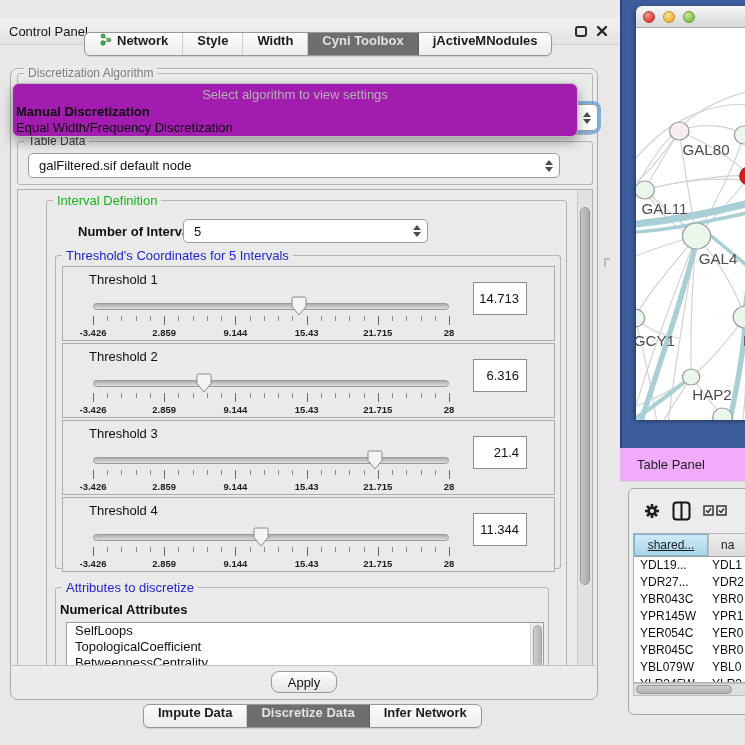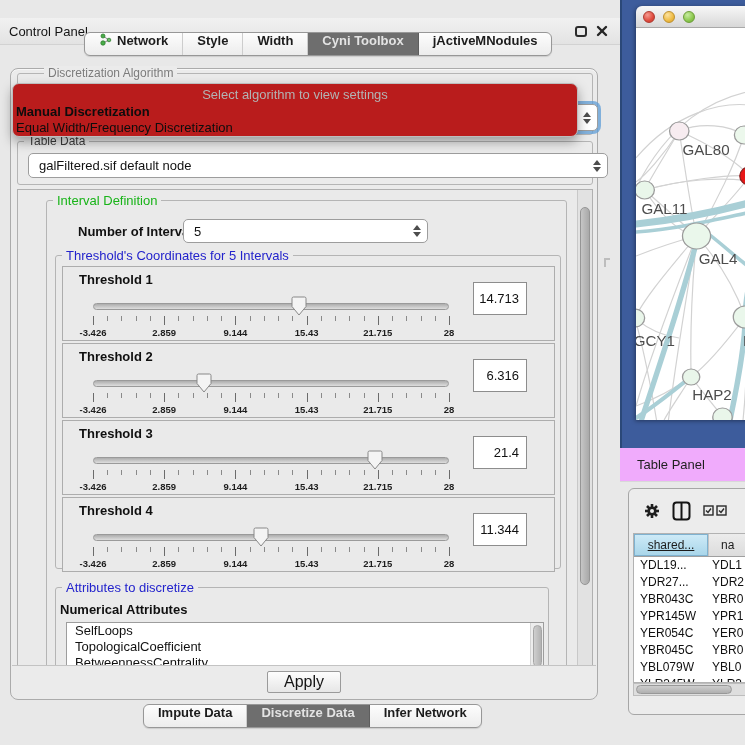--- a/index.html
+++ b/index.html
@@ -26,65 +26,65 @@
   .tab:last-child { border-right:none; }
   .tab.selected { background:#6e6e6e; color:#e3e3e3; border-right-color:#5e5e5e; }
 
   .outer-panel { position:absolute; left:10px; top:68px; width:588px; height:632px;
     border:1px solid #ababab; border-radius:8px; background:#ebebeb;
     box-shadow:inset 0 1px 0 #f7f7f7; }
 
   .group { position:absolute; border:1px solid #b5b5b5; border-radius:3px; }
   .legend { position:absolute; top:-8px; left:6px; background:#ebebeb; padding:0 4px;
     font-size:12px; color:#3c3c3c; white-space:nowrap; }
-  .legend.gray { color:#7c7c7c;margin-left:20px; }
+  .legend.gray { color:#7c7c7c; }
   .legend.green { color:#18b418; font-size:13px; }
   .legend.blue { color:#2323cc; font-size:13px; }
   .on-scroll { background:#eaeaea; }
 
   .combo { position:absolute; background:#fff; border:1px solid #9d9d9d; border-radius:5px;
     display:flex; align-items:center; font-size:13px; color:#111; }
   .combo .val { margin-left:10px; flex:1; overflow:hidden; white-space:nowrap; }
   .spinner { width:20px; display:flex; flex-direction:column; align-items:center; gap:2px; }
   .arr-up { width:0; height:0; border-left:4px solid transparent; border-right:4px solid transparent; border-bottom:5px solid #4d4d4d; }
   .arr-dn { width:0; height:0; border-left:4px solid transparent; border-right:4px solid transparent; border-top:5px solid #4d4d4d; }
 
   
   .algo-group { left:6px; top:4px; width:576px; height:62px; }
   .algo-combo { left:14px; top:30px; width:566px; height:27px;
     box-shadow:0 0 0 3px rgba(95,158,215,.75); }
 
   
   .popup { position:absolute; left:12px; top:83px; width:566px; height:54px; z-index:40;
-    background:#b91c1c; border:1px solid #bdbdbd; border-radius:7px;
+    background:#a21caf; border:1px solid #bdbdbd; border-radius:7px;
     box-shadow:0 5px 12px rgba(0,0,0,.35); overflow:hidden; }
   .popup .prompt { font-size:13px; color:#b3b3b3; text-align:center; margin-top:3px; height:17px; }
   .popup .opt { font-size:13px; color:#0d0d0d; padding-left:3px; height:16px; line-height:16px; }
   .popup .opt.hl { font-weight:bold; }
 
   
   .tdata-group { left:6px; top:72px; width:576px; height:44px; }
-  .tdata-combo { left:10px; top:11px; width:580px; height:25px; }
+  .tdata-combo { left:10px; top:11px; width:532px; height:25px; }
 
   
   .scrollpane { position:absolute; left:6px; top:120px; width:576px; height:477px;
     border:1px solid #b0b0b0; background:#eaeaea; overflow:hidden; }
   .vscroll { position:absolute; right:0; top:0; width:15px; height:100%;
     background:#e2e2e2; border-left:1px solid #c8c8c8; }
   .vscroll .thumb { position:absolute; left:2px; width:10px; border-radius:6px;
     background:linear-gradient(to right,#c6c6c6,#a9a9a9); border:1px solid #959595; }
 
   .interval-group { left:28px; top:10px; width:521px; height:700px; }
   .noi-label { position:absolute; left:31px; top:23px; font-size:13px; font-weight:bold; color:#111; }
   .noi-combo { left:136px; top:18px; width:245px; height:24px; }
 
   .thr-group { left:8px; top:54px; width:506px; height:314px; }
   .thr-row { position:absolute; left:6px; width:493px; height:75px;
     border:1px solid #adadad; background:#eaeaea; }
-  .thr-row .rlabel { position:absolute; left:16px; top:5px; font-size:13px; font-weight:bold; color:#101010; }
+  .thr-row .rlabel { position:absolute; left:26px; top:5px; font-size:13px; font-weight:normal; color:#101010; }
   .slider-wrap { position:absolute; left:30px; top:24px; width:357px; height:48px; }
   .track { position:absolute; left:0; top:12px; width:356px; height:7px; border-radius:4px;
     background:linear-gradient(#adadad,#dedede); border:1px solid #9a9a9a; }
   .handle { position:absolute; top:5px; width:16px; height:20px; }
   .ticks-minor { position:absolute; left:0; top:25px; width:357px; height:5px;
     background:repeating-linear-gradient(to right,#8a8a8a 0 1px,transparent 1px 14.24px); }
   .ticks-major { position:absolute; left:0; top:25px; width:357px; height:9px;
     background:repeating-linear-gradient(to right,#6b6b6b 0 1px,transparent 1px 71.2px); }
   .tick-labels { position:absolute; left:0; top:36px; width:356px; height:12px; }
   .tick-labels span { position:absolute; transform:translateX(-50%); font-size:9.5px; font-weight:bold; color:#1d1d1d; white-space:nowrap; }
@@ -100,22 +100,22 @@
   .attr-list { position:absolute; left:10px; top:34px; width:478px; height:90px;
     background:#fff; border:1px solid #9d9d9d; overflow:hidden; }
   .attr-list .item { font-size:13px; color:#111; padding-left:8px; height:16px; line-height:16px; }
   .list-vscroll { position:absolute; right:0; top:0; width:13px; height:100%; background:#ededed; border-left:1px solid #d5d5d5; }
   .list-vscroll .thumb { position:absolute; left:2px; top:2px; width:9px; height:42px; border-radius:5px;
     background:linear-gradient(to right,#cfcfcf,#b3b3b3); border:1px solid #a5a5a5; }
 
   .apply-row { position:absolute; left:1px; right:1px; bottom:1px; height:33px;
     border-top:1px solid #c3c3c3; background:#ebebeb; border-radius:0 0 8px 8px;
     display:flex; align-items:center; justify-content:center; }
-  .btn { height:22px; padding:0 16px; font-size:16px; color:#141414;
-    background:linear-gradient(#fdfdfd,#e6e6e6); border:1px solid #9a9a9a; border-radius:2px;
+  .btn { height:22px; padding:0 16px; font-size:13px; color:#141414;
+    background:linear-gradient(#fdfdfd,#e6e6e6); border:1px solid #9a9a9a; border-radius:8px;
     display:flex; align-items:center; }
 
   .tabset.bottom { left:143px; top:704px; }
 
   .split-handle { position:absolute; left:604px; top:258px; width:6px; height:9px;
     border-left:2px solid #bdbdbd; border-top:2px solid #bdbdbd; }
 
   
   .mdi { position:absolute; left:620px; top:0; width:125px; height:448px;
     background:#3d5c9c; border-left:2px solid #2b4878;padding-left:31px; }

